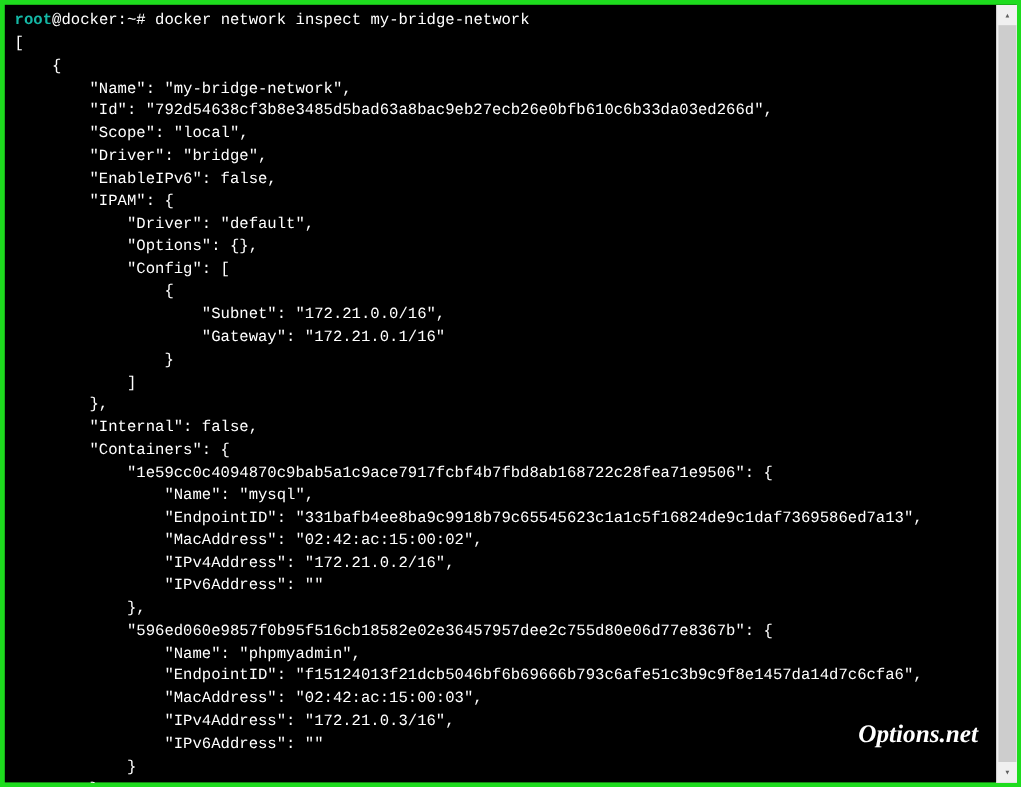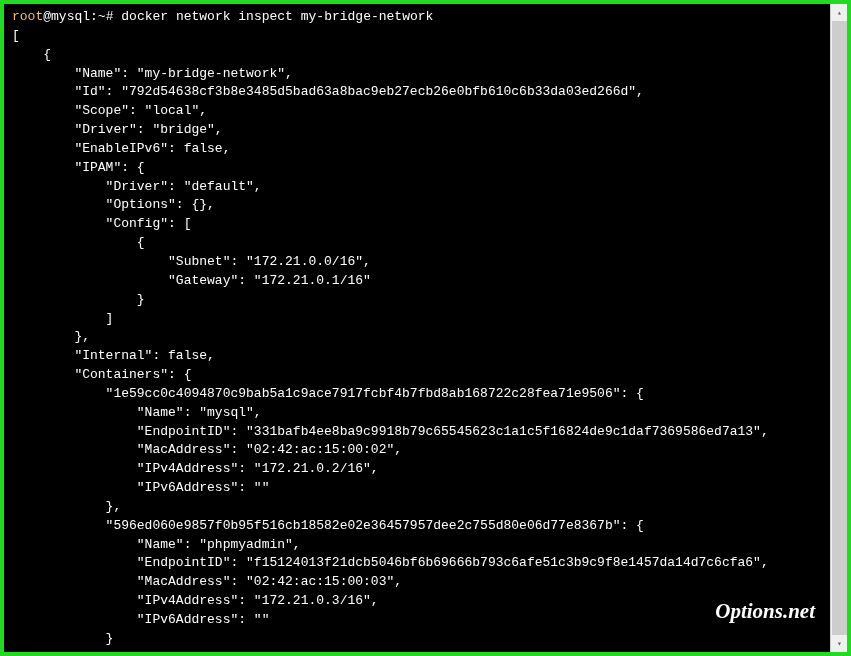--- a/index.html
+++ b/index.html
@@ -20,21 +20,21 @@
       overflow: hidden;
     }
     .terminal-content {
       color: #fff;
       padding: 4px 8px;
       white-space: pre;
       line-height: 1.45;
       height: 100%;
       overflow-y: auto;
     }
-    .prompt-user { color: #fdba74; }
+    .prompt-user { color: #14b8a6; font-weight: bold; }
     .prompt-at { color: #fff; }
     .prompt-host { color: #fff; }
     .prompt-tilde { color: #fff; }
     .prompt-hash { color: #fff; }
     .scrollbar {
       position: absolute;
       right: 0;
       top: 0;
       width: 17px;
       height: 100%;
@@ -78,21 +78,21 @@
       font-size: 21px;
       font-style: italic;
       font-weight: bold;
       pointer-events: none;
     }
   </style>
 </head>
 <body>
 
 <div class="terminal-wrapper">
-  <div class="terminal-content"><span class="prompt-user">root</span><span class="prompt-at">@</span><span class="prompt-host">mysql</span><span>:</span><span class="prompt-tilde">~</span><span class="prompt-hash">#</span> <span>docker network inspect my-bridge-network</span>
+  <div class="terminal-content"><span class="prompt-user">root</span><span class="prompt-at">@</span><span class="prompt-host">docker</span><span>:</span><span class="prompt-tilde">~</span><span class="prompt-hash">#</span> <span>docker network inspect my-bridge-network</span>
 <span>[
     {
         "Name": "my-bridge-network",
         "Id": "792d54638cf3b8e3485d5bad63a8bac9eb27ecb26e0bfb610c6b33da03ed266d",
         "Scope": "local",
         "Driver": "bridge",
         "EnableIPv6": false,
         "IPAM": {
             "Driver": "default",
             "Options": {},

